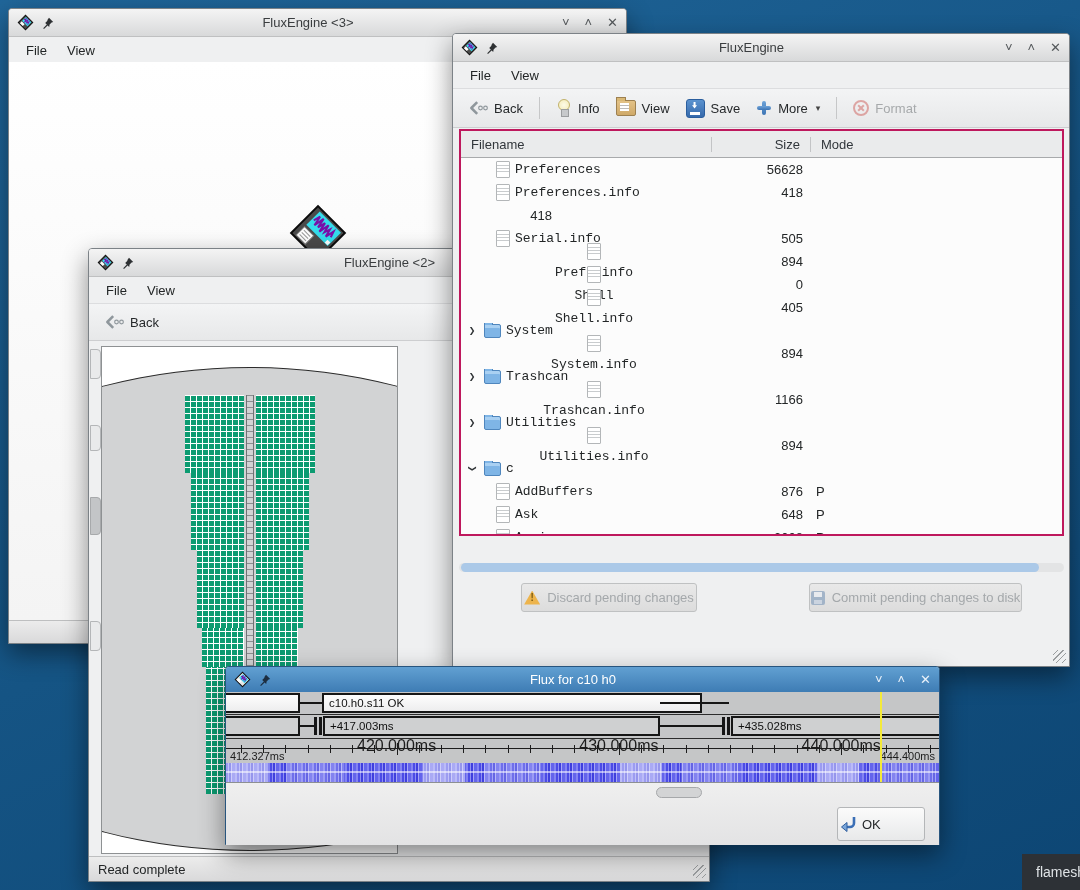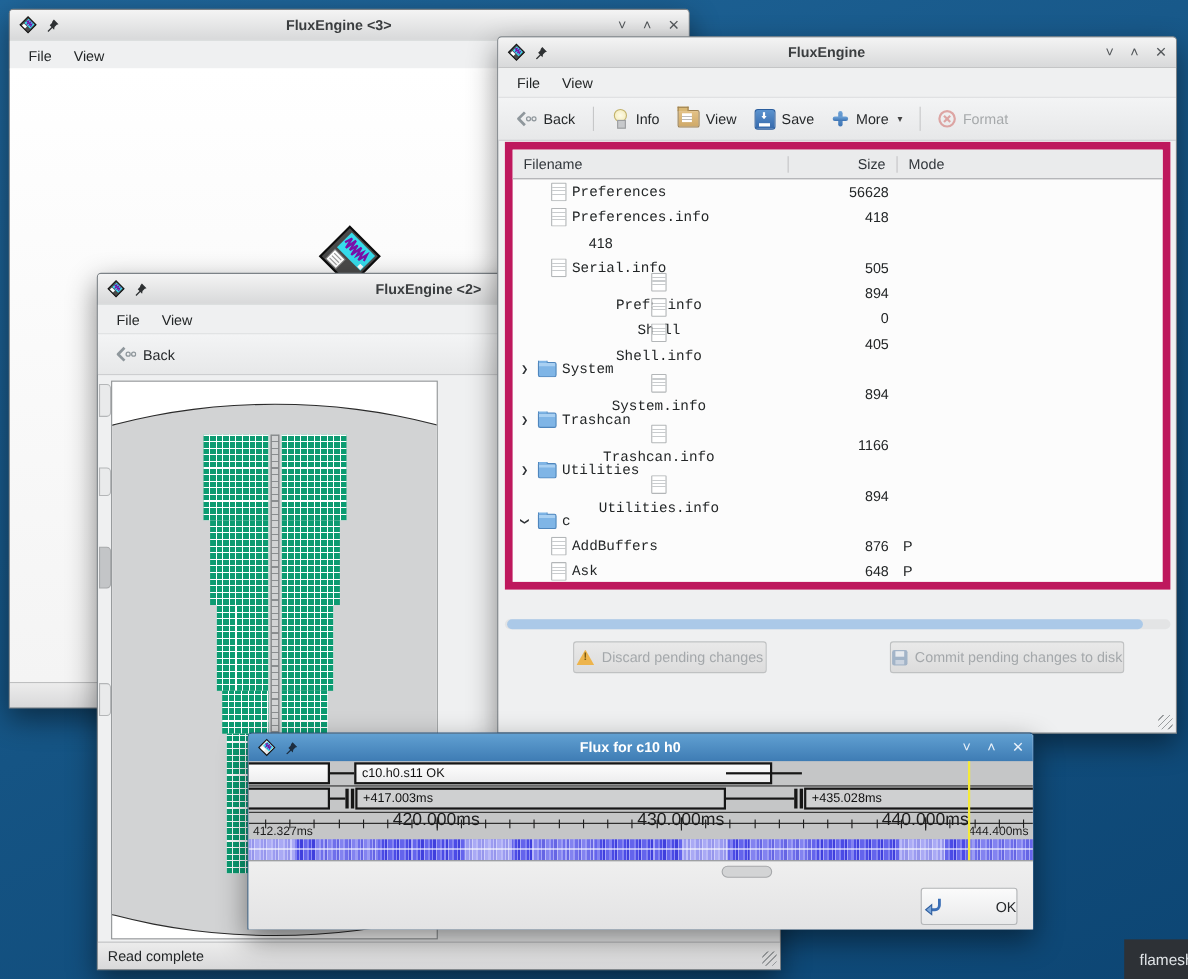--- a/index.html
+++ b/index.html
@@ -8,21 +8,21 @@
     font-family:"Liberation Sans",sans-serif;
     background:linear-gradient(155deg,#20669a 0%,#155484 50%,#0d4674 100%);
     color:#232627;font-size:13px;
   }
   .window{position:absolute;background:#eff0f1;border:1px solid #7c8287;border-radius:4px 4px 0 0;
     box-shadow:0 10px 26px rgba(0,0,0,.45);}
   .titlebar{height:27px;display:flex;align-items:center;gap:8px;padding:0 8px;
     background:linear-gradient(#f4f4f4,#d8d9da);border-bottom:1px solid #bfc0c1;
     border-radius:3px 3px 0 0;color:#3a3d3f;}
   .titlebar.active{background:linear-gradient(#61a0d2,#3e7cb4);color:#fff;border-bottom:1px solid #2d659a;}
-  .titlebar .title{flex:1;text-align:center;font-size:13px;white-space:nowrap;overflow:hidden;font-weight:bold;}
+  .titlebar .title{flex:1;text-align:center;font-size:13px;white-space:nowrap;overflow:hidden;}
   .winbtns{display:flex;gap:15px;font-size:13px;color:#53575a;}
   .titlebar.active .winbtns{color:#eaf2fa;}
   .winbtn{cursor:default;line-height:1;}
   .menubar{height:26px;display:flex;align-items:center;gap:2px;padding:0 8px;
     background:#eff0f1;border-bottom:1px solid #dcdddf;}
   .menu-item{padding:3px 9px;}
   .toolbar{display:flex;align-items:center;gap:2px;padding:4px 8px;
     background:linear-gradient(#f3f4f5,#e7e8e9);border-bottom:1px solid #cdced0;}
   .tbtn{display:flex;align-items:center;gap:6px;padding:4px 7px;border-radius:3px;font-size:13px;color:#26292b;}
   .tbtn.disabled{color:#a6a9ab;}
@@ -42,21 +42,21 @@
     background:#7fb5e6;border:1px solid #4f86bd;border-bottom:none;border-radius:2px 2px 0 0;}
   .icon-file{width:12px;height:15px;display:inline-block;background:
     linear-gradient(#fff 0 3px,#c9ccce 3px 4px,#fff 4px 6px,#c9ccce 6px 7px,#fff 7px 9px,#c9ccce 9px 10px,#fff 10px);
     border:1px solid #b3b6b8;border-radius:1px;}
   .expander{width:14px;display:inline-block;font-size:11px;color:#2f3336;text-align:center;
     transform-origin:50% 50%;}
   .expander.open{transform:rotate(90deg);}
 
   
   .filetable{position:absolute;left:6px;top:95px;width:605px;height:407px;
-    background:#fcfcfc;border:7px solid #be185d;box-sizing:border-box;overflow:hidden;}
+    background:#fcfcfc;border:2px solid #be185d;box-sizing:border-box;overflow:hidden;}
   .thead{display:flex;height:26px;align-items:center;background:#eaebec;border-bottom:1px solid #a8aaac;font-size:13px;color:#31363b;}
   .th{padding:0 10px;box-sizing:border-box;}
   .th-name{width:251px;border-right:1px solid #c3c4c6;}
   .th-size{width:99px;text-align:right;border-right:1px solid #c3c4c6;}
   .th-mode{flex:1;}
   .frow{display:flex;height:23px;align-items:center;font-size:13px;}
   .cell-name{width:251px;display:flex;align-items:center;gap:5px;box-sizing:border-box;overflow:hidden;white-space:nowrap;font-family:Liberation Mono, monospace;}
   .cell-name.d1f{padding-left:15px;flex-direction:column;}   
   .cell-name.d1d{padding-left:4px;}    
   .cell-name.d2f{padding-left:35px;}   
@@ -128,21 +128,21 @@
   .ticklabel{position:absolute;top:-2px;transform:translateX(-50%);font-size:16px;color:#1d1d1d;}
   .cornerlabel{position:absolute;top:11px;font-size:11px;color:#1d1d1d;}
   .fluxband{position:absolute;left:0;right:0;top:71px;height:19px;
     background-image:
       linear-gradient(180deg,rgba(255,255,255,0) 0 8px,rgba(255,255,255,.55) 8px 10px,rgba(255,255,255,0) 10px),
       repeating-linear-gradient(90deg,rgba(255,255,255,.45) 0 42px,rgba(255,255,255,0) 42px 61px,rgba(255,255,255,.2) 61px 118px,rgba(255,255,255,0) 118px 197px),
       repeating-linear-gradient(90deg,#4b4be6 0 2px,#8e8ef4 2px 3px,#3f3fdd 3px 5px,#a6a6f7 5px 6px,#6464ec 6px 9px,#8383f1 9px 11px);}
   .cursorline{position:absolute;width:2px;background:#f4ea39;top:25px;height:90px;z-index:5;}
   .flux-bottom{position:absolute;left:0;right:0;top:115px;height:62px;background:linear-gradient(#efefef,#e3e3e4);border-top:1px solid #8d9092;}
   .pill{position:absolute;left:430px;top:4px;width:46px;height:11px;border-radius:6px;background:#d3d4d5;border:1px solid #a6a8aa;box-sizing:border-box;}
-  .okbtn{position:absolute;right:14px;top:24px;width:86px;height:32px;display:flex;align-items:center;justify-content:space-between;gap:4px;
+  .okbtn{position:absolute;right:14px;top:24px;width:86px;height:32px;display:flex;align-items:center;justify-content:flex-start;gap:4px;
     background:linear-gradient(#fbfbfb,#e8e9ea);border:1px solid #b4b6b8;border-radius:3px;font-size:13px;color:#26292b;}
 
   
   .logo-wrap{position:absolute;left:50%;top:138px;transform:translateX(-50%);}
   .caption{position:absolute;left:0;right:0;top:213px;text-align:center;font-size:14px;color:#2d3134;}
 
   .flamesh{position:absolute;left:1022px;top:854px;height:36px;display:flex;align-items:center;
     background:#2d3136;color:#dfe3e6;font-size:14px;padding:0 14px;z-index:50;}
 </style>
 </head>

